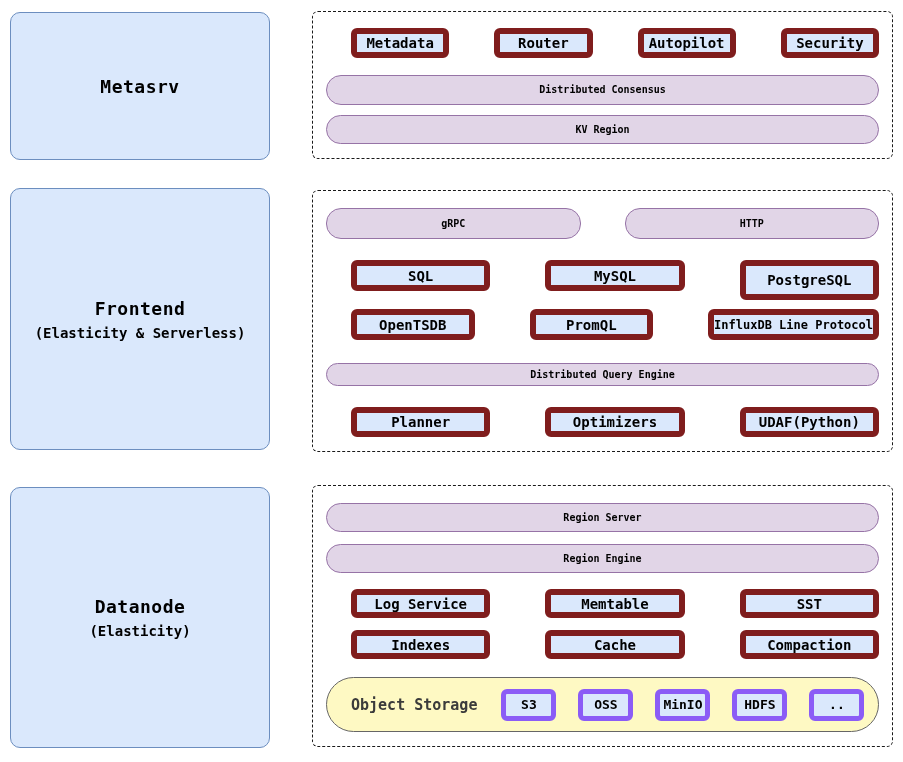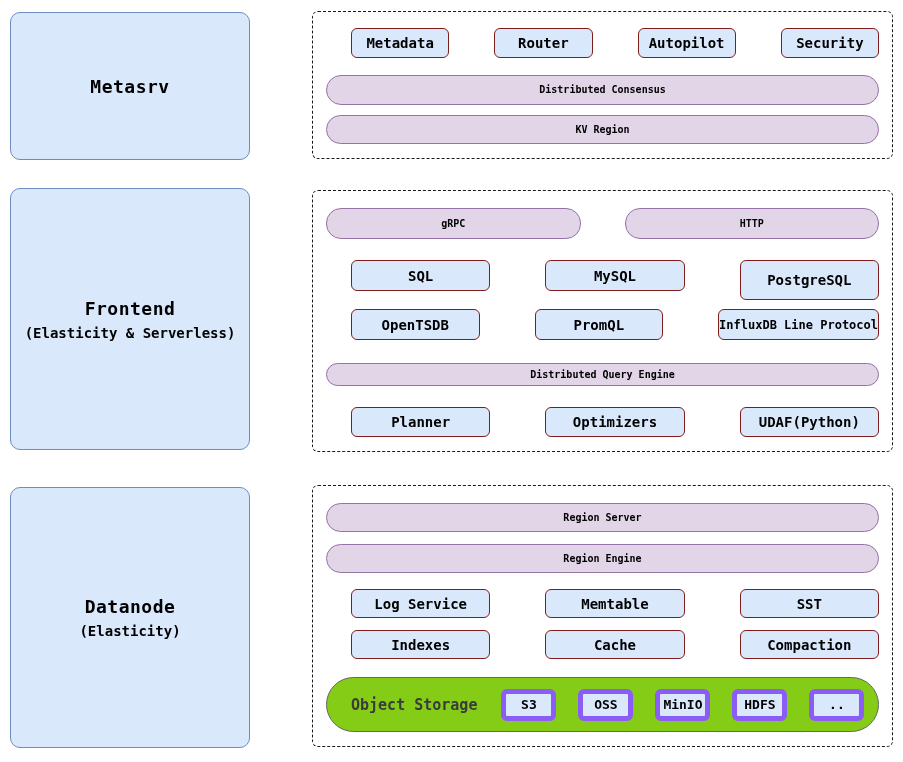--- a/index.html
+++ b/index.html
@@ -8,21 +8,21 @@
     width: 903px; height: 762px;
     position: relative;
     font-family: "DejaVu Sans Mono", "Liberation Mono", monospace;
     color: #000000;
   }
   .canvas { position: absolute; inset: 0; width: 903px; height: 762px; }
 
   
   .node-box {
     position: absolute;
-    left: 10px; width: 240px;
+    left: 10px; width: 260px;
     background: #dae8fc;
     border: 1px solid #6c8ebf;
     border-radius: 10px;
     display: flex; flex-direction: column;
     align-items: center; justify-content: center;
     gap: 6px;
     text-align: right;
   }
   .node-title { font-size: 18px; font-weight: bold; letter-spacing: 0.5px; }
   .node-subtitle { font-size: 14px; font-weight: bold; }
@@ -43,21 +43,21 @@
   }
   #metasrv-panel  { top: 11px;  height: 148px; padding-top: 16px; }
   #frontend-panel { top: 190px; height: 262px; padding-top: 17px; }
   #datanode-panel { top: 485px; height: 262px; padding-top: 17px; }
 
   .row { display: flex; }
   .row > * { flex: 1 1 0; }
 
   .chip {
     background: #dae8fc;
-    border: 1px solid #7f1d1d;
+    border: 6px solid #7f1d1d;
     border-radius: 6px;
     height: 30px;
     display: flex; align-items: center; justify-content: center;
     font-size: 14px; font-weight: bold;
     white-space: nowrap;
     margin-left: 25px;
   }
   .chip.small-text { font-size: 12px; }
 
   .pill {
@@ -81,21 +81,21 @@
   .mb21 { margin-bottom: 21px; }
   .gap20 { gap: 20px; }
   .gap28 { gap: 44px; }
   .gap30 { gap: 30px; }
 
   .pill-29 { height: 29px; border-radius: 15px; }
   .chip-29 { height: 29px; }
 
   
   .object-storage {
-    background: #84cc16;
+    background: #fef9c3;
     border: 1px solid #666666;
     border-radius: 28px;
     height: 55px;
     display: flex; align-items: center;
     padding: 0 24px 0 24px;
     gap: 22px;
   }
   .object-storage-label {
     font-size: 15px; font-weight: bold;
     color: #3b3b3b;

